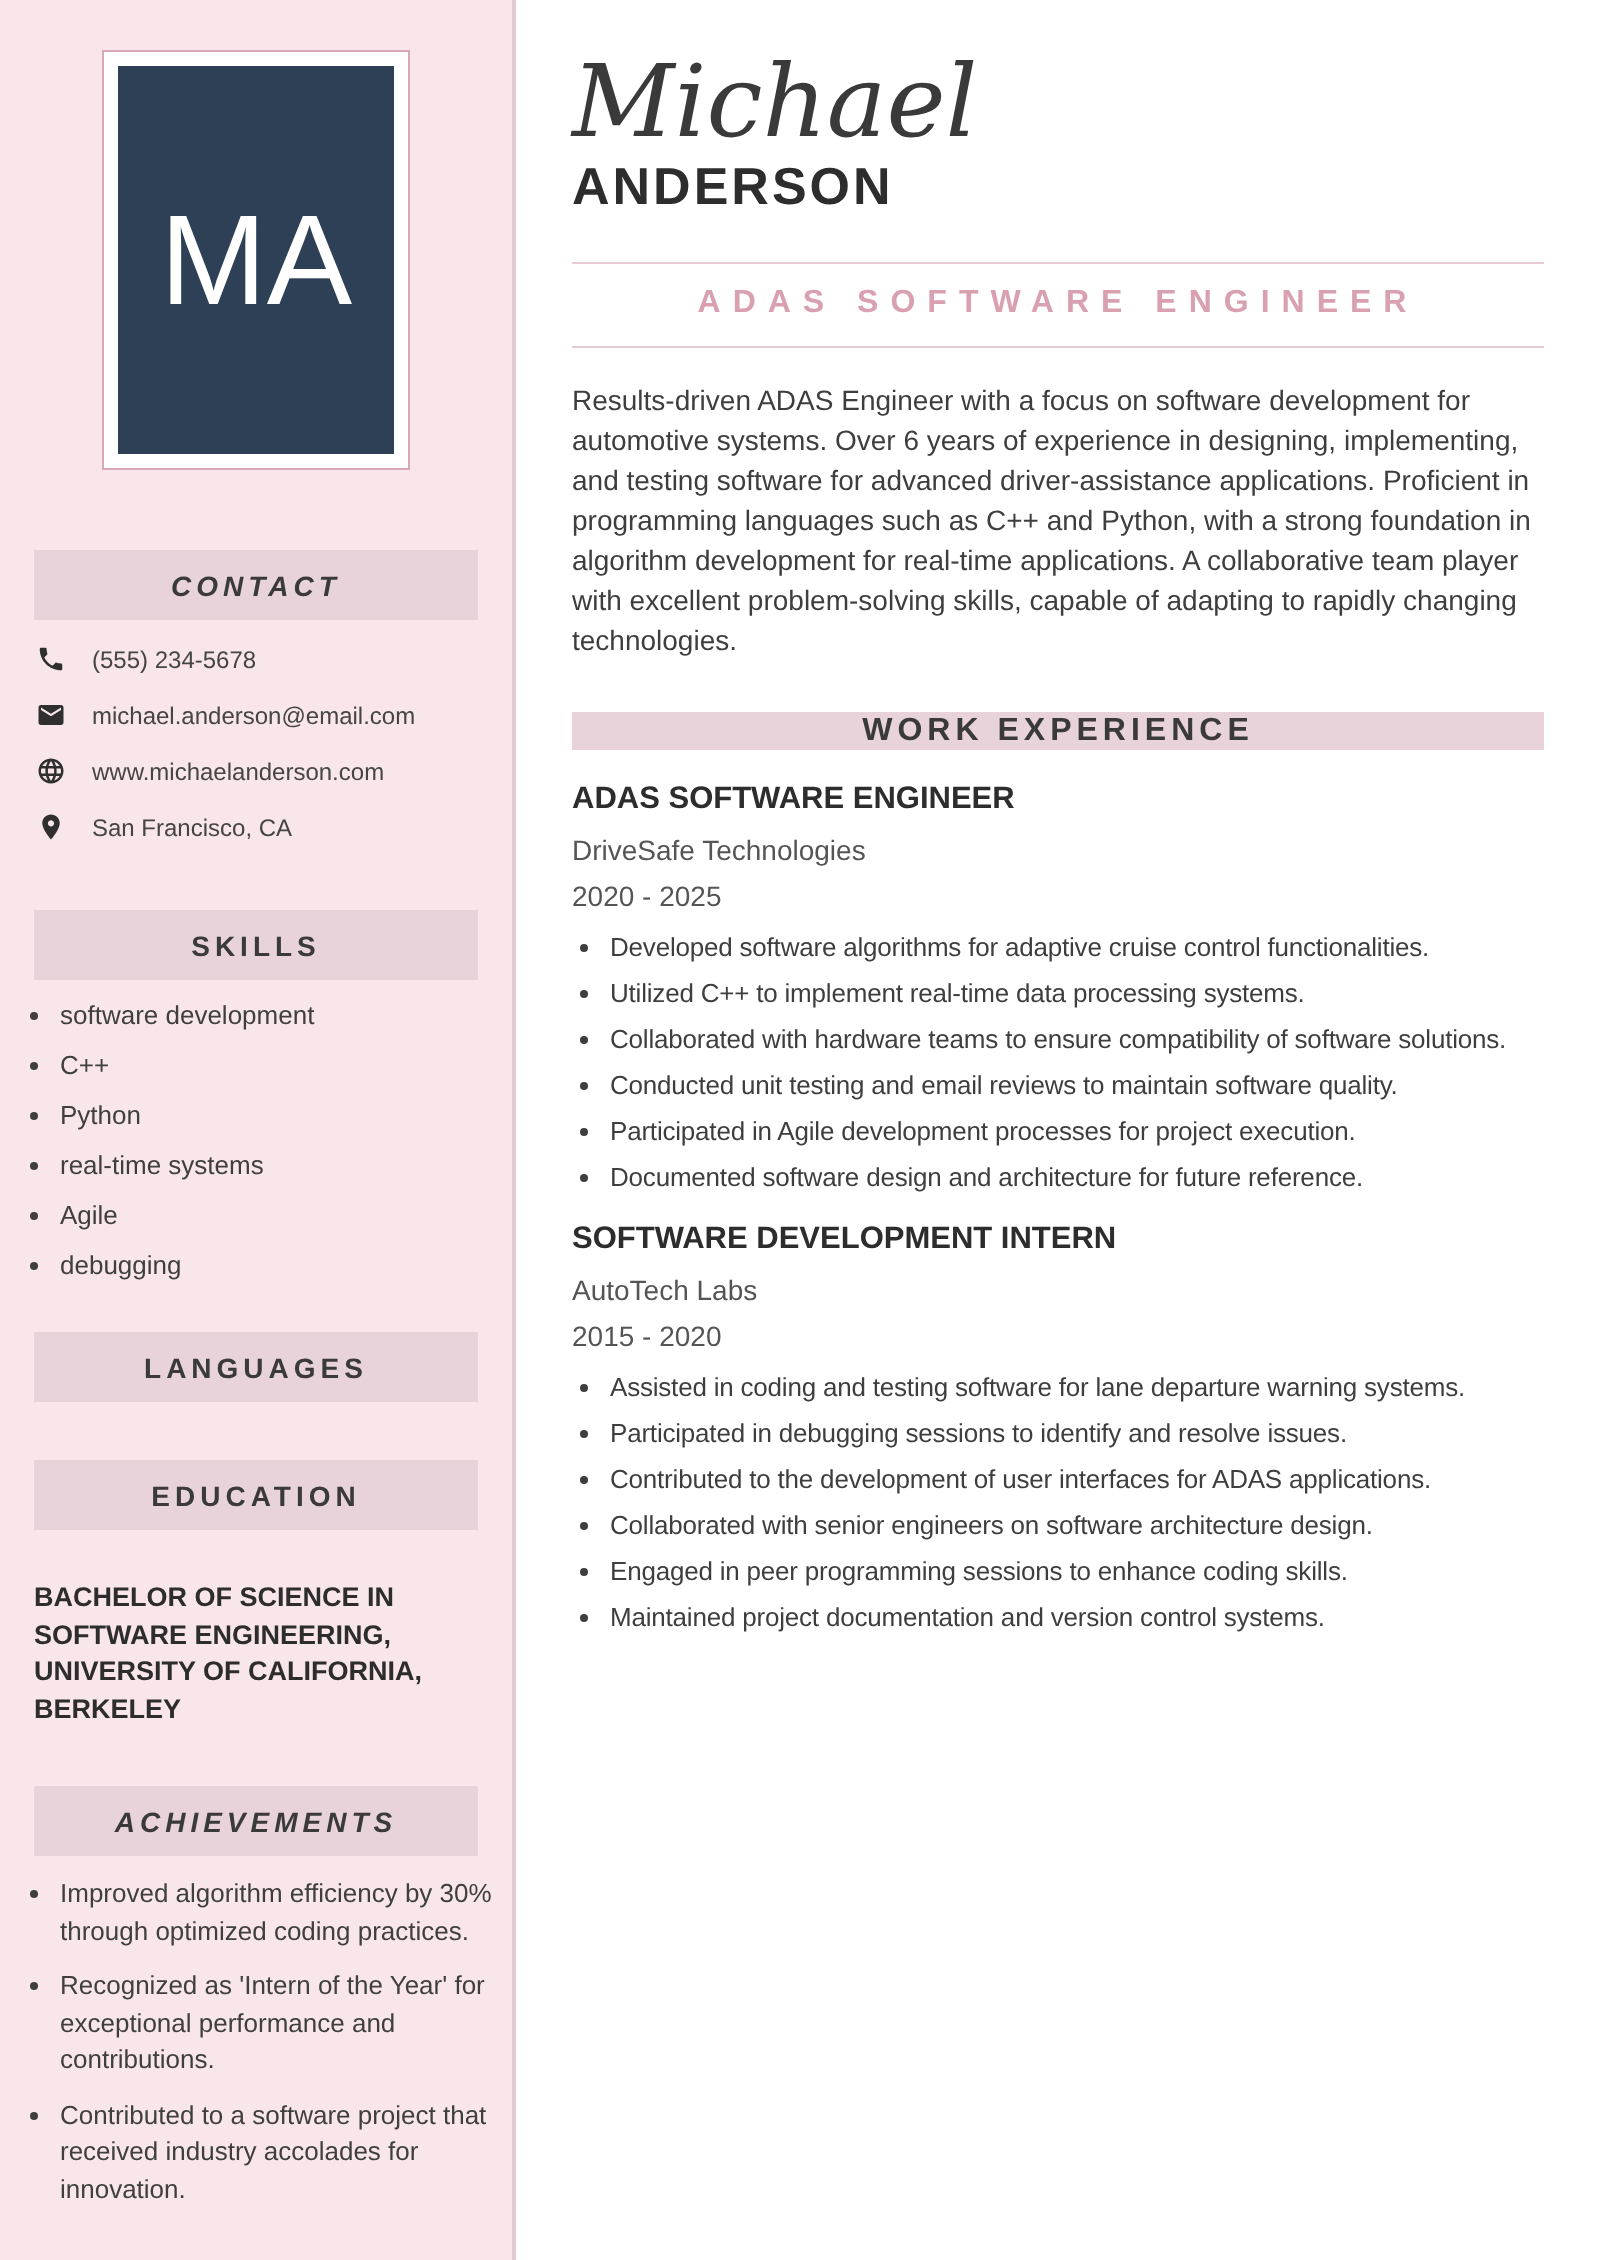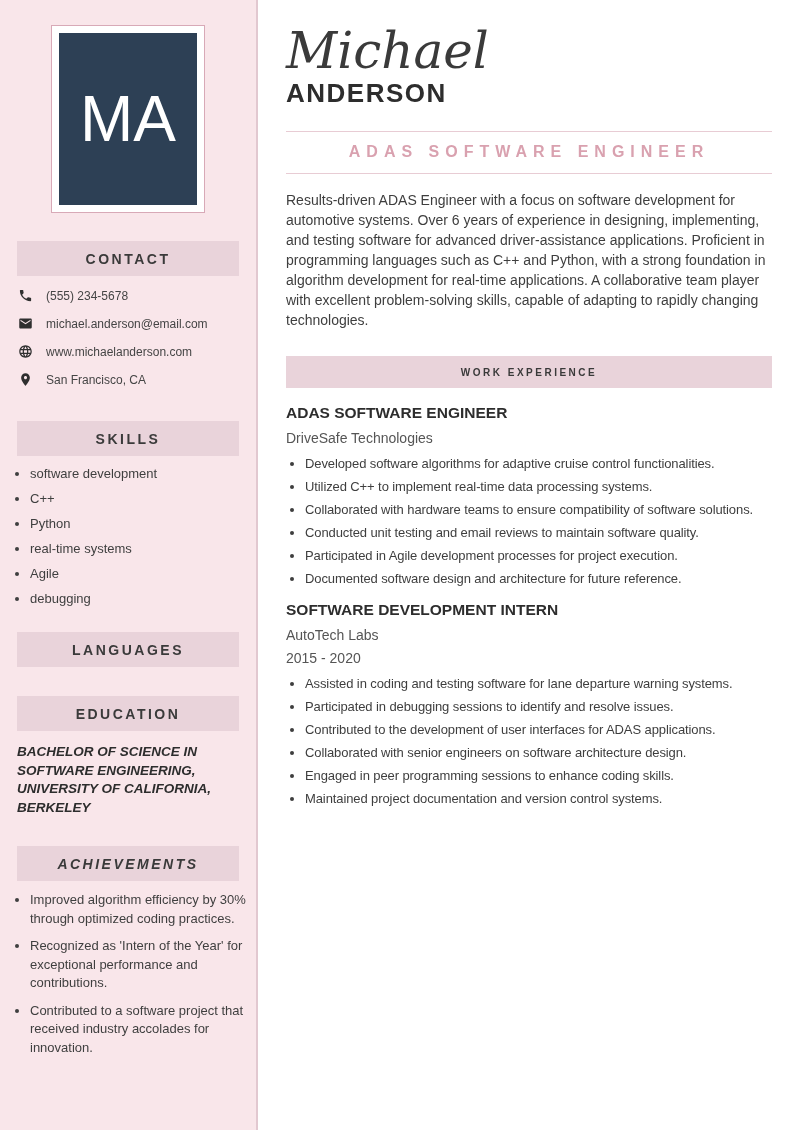--- a/index.html
+++ b/index.html
@@ -21,36 +21,36 @@
     overflow:hidden;
   }
 
   
   .sidebar{
     position:absolute;left:0;top:0;width:258px;height:1130px;
     background:var(--sidebar-bg);
     border-right:2px solid var(--divider);
   }
   .monogram-frame{
-    margin:25px auto 0;width:154px;height:188px;
+    margin:25px auto 0;width:154px;height:210px;
     background:#ffffff;border:1px solid #d8a9b7;padding:7px;
   }
   .monogram-box{
     width:100%;height:100%;background:var(--navy);
     display:flex;align-items:center;justify-content:center;
   }
   .monogram-text{
     color:#ffffff;font-size:64px;line-height:1;letter-spacing:0px;
   }
   .side-bar-title{
     margin:0 auto;width:222px;height:35px;background:var(--bar-bg);
     display:flex;align-items:center;justify-content:center;
     font-size:14px;font-weight:bold;letter-spacing:2.5px;color:#3a3a3a;
   }
-  .side-bar-title.contact{margin-top:28px;}
+  .side-bar-title.contact{margin-top:40px;font-style:italic;}
   .side-bar-title.skills{margin-top:34px;}
   .side-bar-title.languages{margin-top:26px;}
   .side-bar-title.education{margin-top:29px;}
   .side-bar-title.achievements{margin-top:29px;font-style:italic;}
 
   .contact-list{padding:12px 10px 0 18px;}
   .contact-row{
     display:flex;align-items:center;gap:13px;
     margin:0 0 13px 0;min-height:15px;
     font-size:12px;color:#454545;
@@ -60,23 +60,23 @@
 
   ul.side-list{
     margin:10px 0 0 0;padding:0 8px 0 30px;list-style:disc;
   }
   ul.side-list li{
     font-size:13px;color:#3f3f3f;margin-bottom:10px;line-height:15px;
   }
   ul.side-list.wrap li{line-height:18.5px;margin-bottom:9px;}
 
   .education-text{
-    padding:12px 20px 0 17px;
+    padding:25px 20px 0 17px;
     font-size:13.5px;font-weight:bold;line-height:18.5px;
-    color:var(--text-dark);text-transform:uppercase;font-style:italic;
+    color:var(--text-dark);text-transform:uppercase;
   }
 
   
   .main{
     position:absolute;left:286px;top:0;width:486px;
   }
   .first-name{
     margin-top:24px;
     font-family:"DejaVu Serif", serif;font-style:italic;
     font-size:50px;line-height:54px;color:#3a3a3a;
@@ -89,23 +89,23 @@
   .rule-top{margin-top:22px;}
   .headline{
     text-align:center;font-size:16px;font-weight:bold;
     letter-spacing:6px;color:var(--pink-accent);
     padding:11px 0 12px 0;
   }
   .summary{
     margin-top:16px;font-size:14px;line-height:20px;color:var(--text-body);
   }
   .section-bar{
-    margin-top:26px;height:32px;background:var(--bar-bg);
+    margin-top:26px;height:19px;background:var(--bar-bg);
     display:flex;align-items:center;justify-content:center;
-    font-size:10px;font-weight:bold;letter-spacing:2.5px;color:#3a3a3a;
+    font-size:16px;font-weight:bold;letter-spacing:2.5px;color:#3a3a3a;
   }
   .job{margin-top:16px;}
   .job + .job{}
   .job-title{
     font-size:15.5px;font-weight:bold;color:var(--text-dark);margin:0;
   }
   .job-company{font-size:14px;color:var(--text-muted);margin-top:8px;}
   .job-dates{font-size:14px;color:var(--text-muted);margin-top:7px;}
   ul.job-bullets{
     margin:11px 0 0 0;padding:0 0 0 19px;list-style:disc;
@@ -196,20 +196,21 @@
   <div class="headline">ADAS SOFTWARE ENGINEER</div>
   <hr class="pink-rule">
 
   <p class="summary">Results-driven ADAS Engineer with a focus on software development for automotive systems. Over 6 years of experience in designing, implementing, and testing software for advanced driver-assistance applications. Proficient in programming languages such as C++ and Python, with a strong foundation in algorithm development for real-time applications. A collaborative team player with excellent problem-solving skills, capable of adapting to rapidly changing technologies.</p>
 
   <div class="section-bar">WORK EXPERIENCE</div>
 
   <section class="job">
     <h3 class="job-title">ADAS SOFTWARE ENGINEER</h3>
     <div class="job-company">DriveSafe Technologies</div>
+    <div class="job-dates">2020 - 2025</div>
     <ul class="job-bullets">
       <li>Developed software algorithms for adaptive cruise control functionalities.</li>
       <li>Utilized C++ to implement real-time data processing systems.</li>
       <li>Collaborated with hardware teams to ensure compatibility of software solutions.</li>
       <li>Conducted unit testing and email reviews to maintain software quality.</li>
       <li>Participated in Agile development processes for project execution.</li>
       <li>Documented software design and architecture for future reference.</li>
     </ul>
   </section>
 

